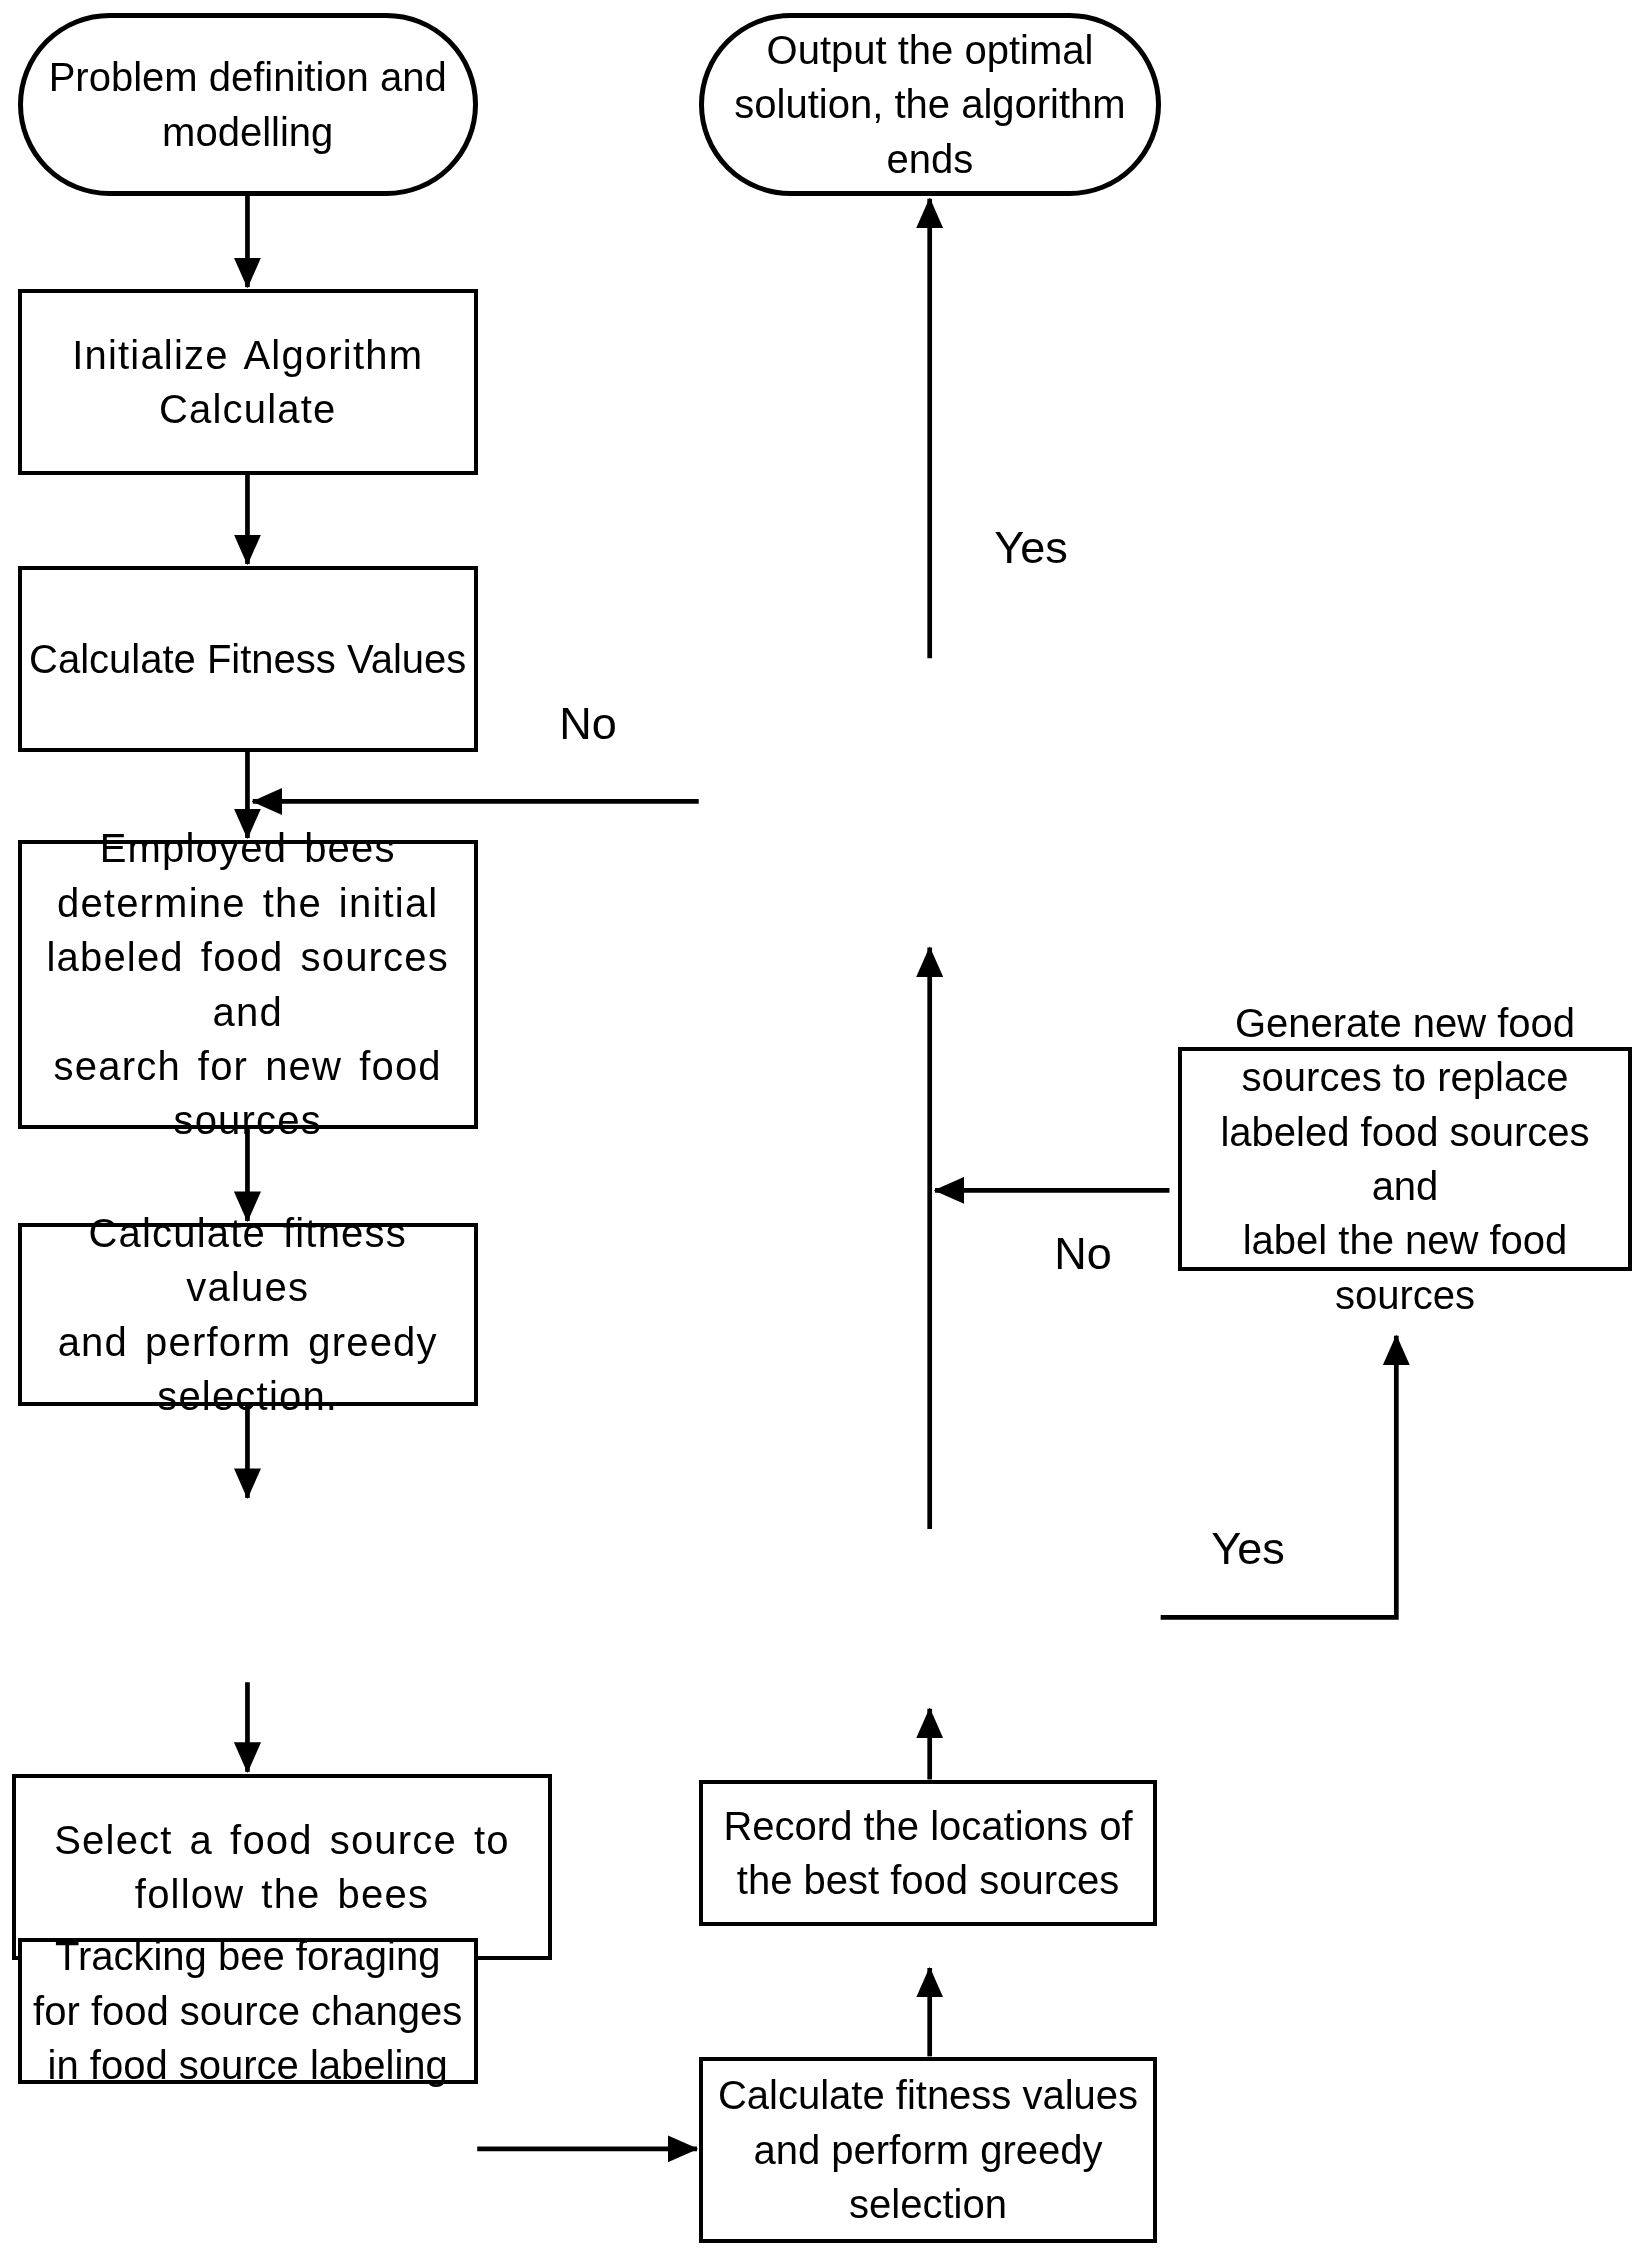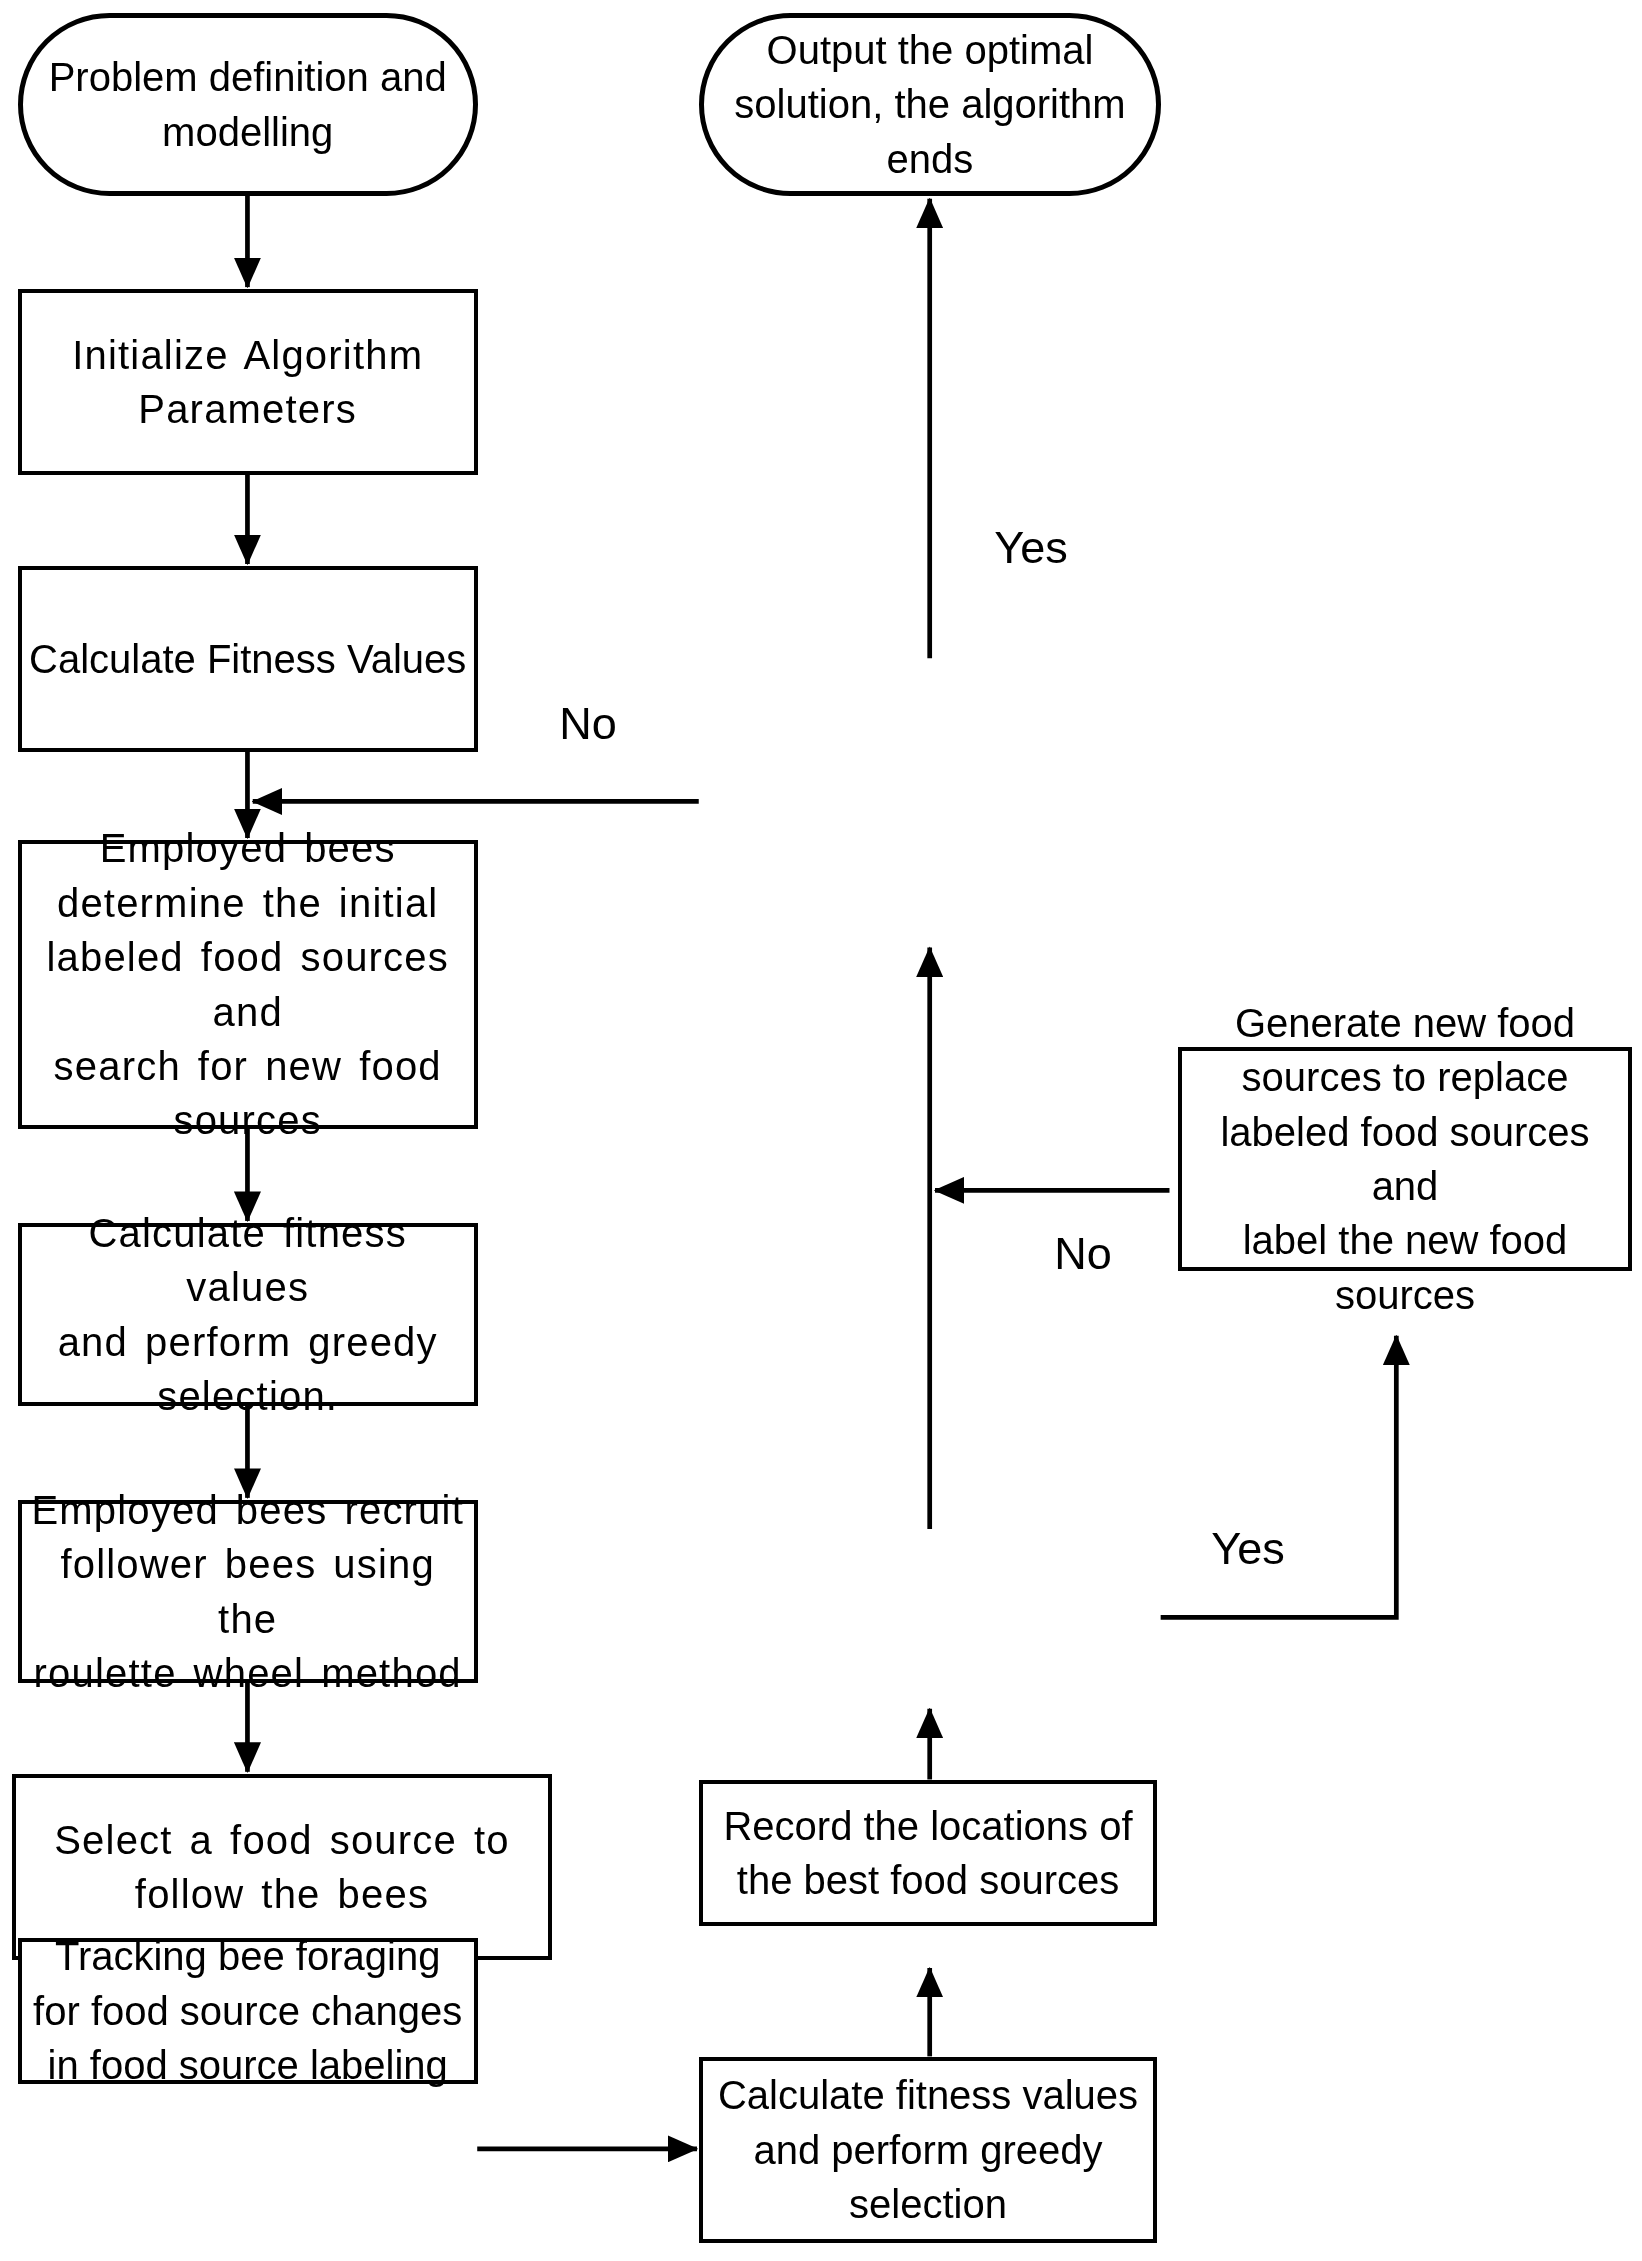--- a/index.html
+++ b/index.html
@@ -56,46 +56,41 @@
     <path d="M1985,2020 L1587,2020" marker-end="url(#arrowhead)"></path>
   </svg>
 
   <div class="node terminator" style="left:17.7px;top:13px;width:460px;height:183px">
     <span>Problem definition and
 modelling</span>
   </div>
 
   <div class="node box sp" style="left:17.7px;top:289px;width:460px;height:186px">
     <span>Initialize Algorithm
-Parameters</span>
+Calculate</span>
   </div>
 
   <div class="node box" style="left:17.7px;top:566px;width:460px;height:186px">
     <span>Calculate Fitness Values</span>
   </div>
 
   <div class="node box sp" style="left:17.7px;top:840px;width:460px;height:289px">
     <span>Employed bees
 determine the initial
 labeled food sources and
 search for new food
 sources</span>
   </div>
 
   <div class="node box sp" style="left:17.7px;top:1223px;width:460px;height:183px">
     <span>Calculate fitness values
 and perform greedy
 selection.</span>
   </div>
 
-  <div class="node box sp" style="left:17.7px;top:1500px;width:460px;height:183px">
-    <span>Employed bees recruit
-follower bees using the
-roulette wheel method</span>
-  </div>
 
   <div class="node box sp" style="left:12px;top:1774px;width:540px;height:186px">
     <span>Select a food source to
 follow the bees</span>
   </div>
 
   <div class="node box" style="left:17.7px;top:1938px;width:460px;height:146px">
     <span>Tracking bee foraging
 for food source changes
 in food source labeling</span>

